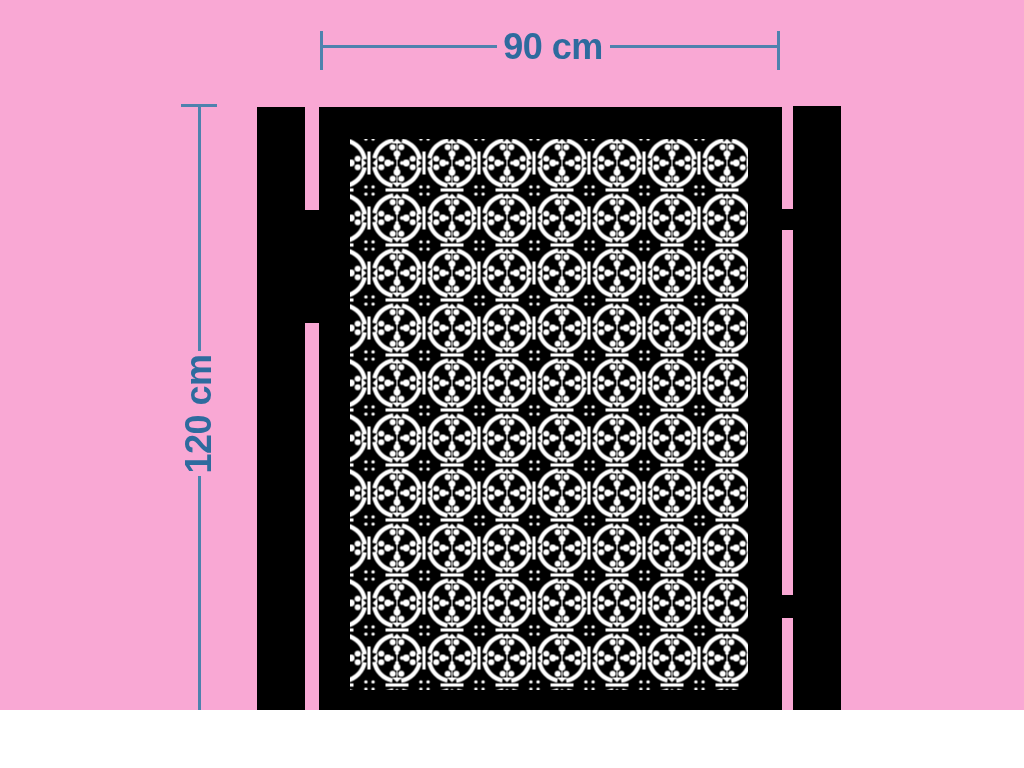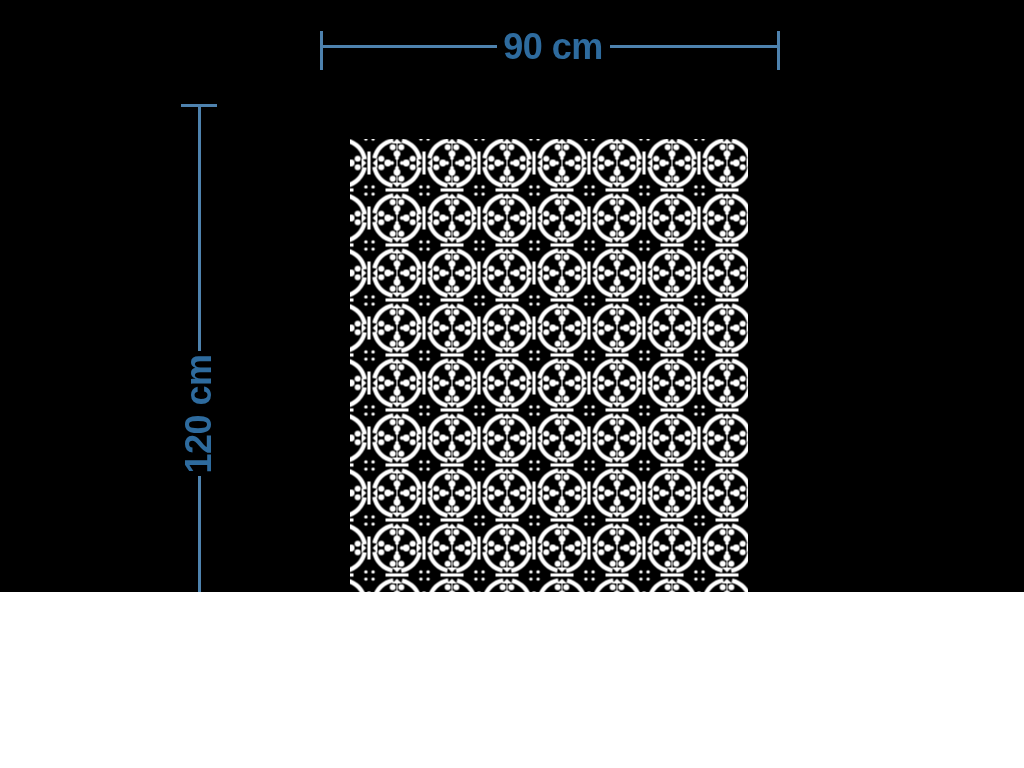--- a/index.html
+++ b/index.html
@@ -1,19 +1,19 @@
 <!DOCTYPE html>
 <html><head>
 <meta charset="utf-8">
 <style>
   html,body{margin:0;padding:0;background:#ffffff;}
   #scene{
     position:relative;
-    width:1024px;height:592px;
-    background:#000000;
+    width:1024px;height:710px;
+    background:#f9a8d4;
     overflow:hidden;
     font-family:"Liberation Sans","DejaVu Sans",sans-serif;
     text-align:center;
   }
   
   .dim-seg{position:absolute;background:#4e82ae;}
   .dim-label{
     position:absolute;
     color:#2e6b9e;
     font-size:36px;

